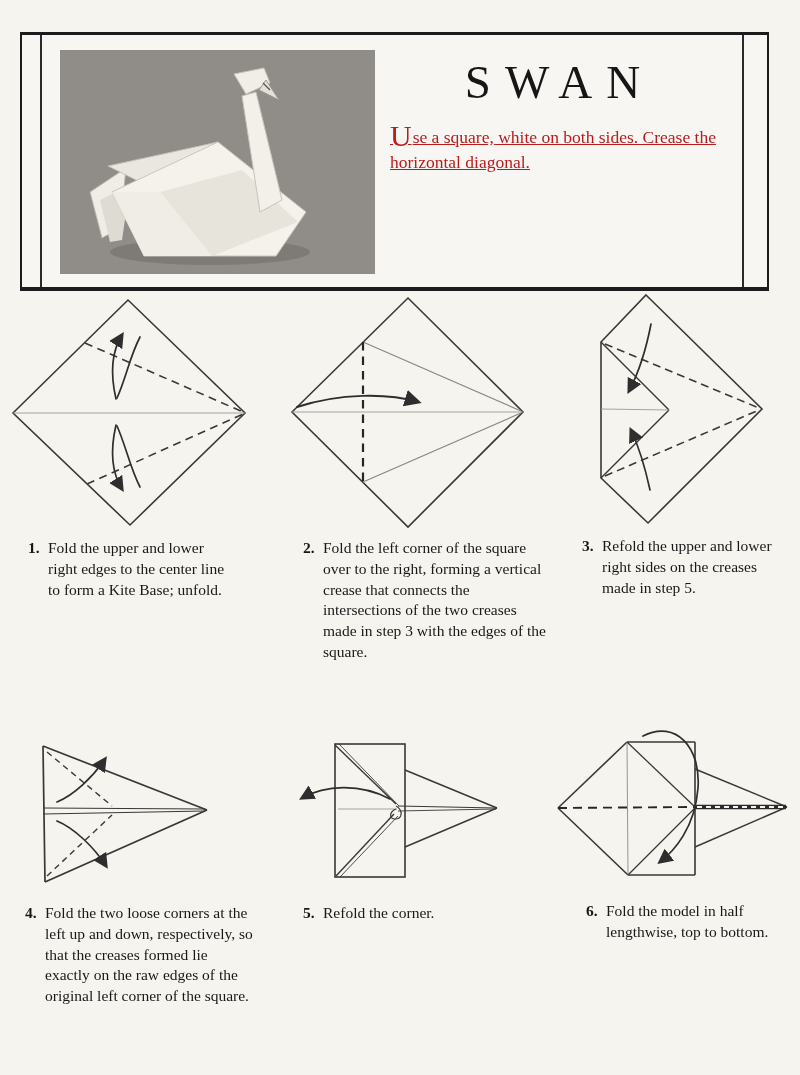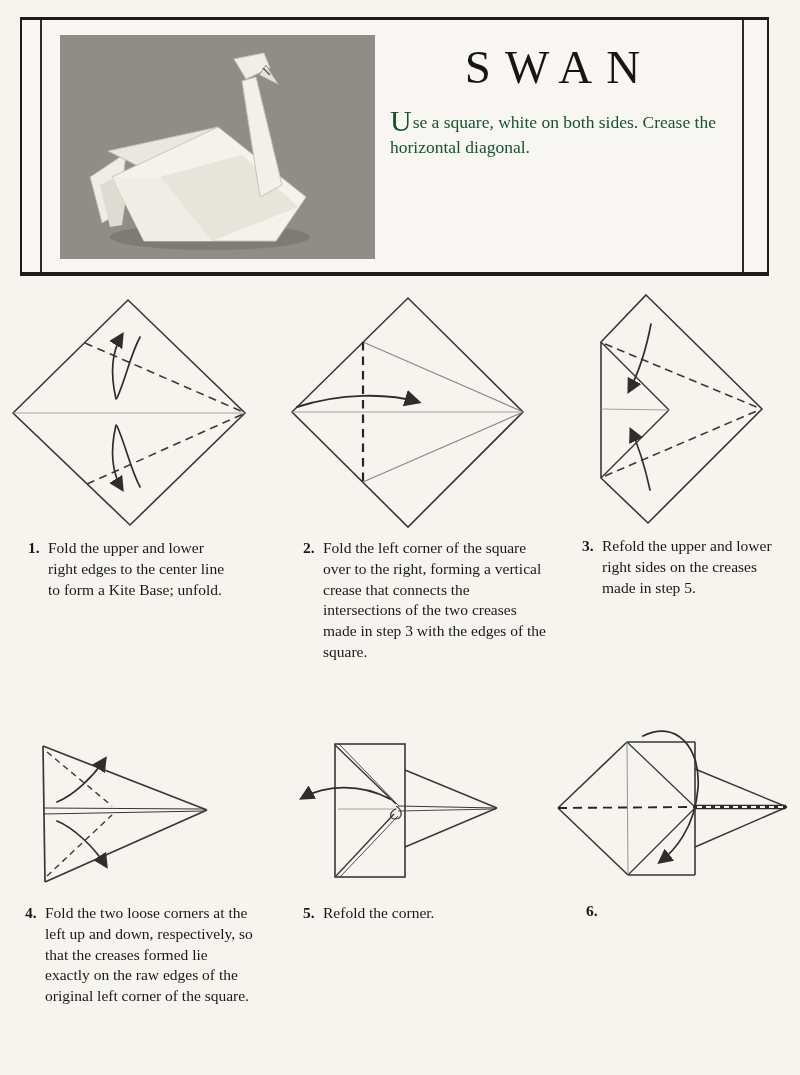--- a/index.html
+++ b/index.html
@@ -4,40 +4,40 @@
 <style>
   html,body{margin:0;padding:0;}
   body{
     width:800px;height:1075px;position:relative;overflow:hidden;
     background:#f5f4ef;
     font-family:"Liberation Serif", serif;
     color:#242424;
   }
   
   .header-box{
-    position:absolute;left:20px;top:17px;width:745px;height:252px;
+    position:absolute;left:20px;top:32px;width:745px;height:252px;
     border:2px solid #1c1c1c;border-top-width:3px;border-bottom-width:4px;
     background:#f7f6f2;
   }
   .rule-v{position:absolute;top:0;bottom:0;width:2px;background:#2a2a2a;}
   .rule-v.left{left:18px;}
   .rule-v.right{right:23px;}
   .photo{
     position:absolute;left:38px;top:15px;width:315px;height:224px;
     background:#908d88;
   }
   .photo svg{display:block;}
   .title{
     position:absolute;left:365px;right:35px;top:20px;
     text-align:center;
     font-size:47px;letter-spacing:0.30em;font-weight:400;color:#161616;
   }
   .intro{
     position:absolute;left:368px;top:90px;width:392px;
-    font-size:17.5px;line-height:1.45;color:#14532d;
+    font-size:17.5px;line-height:1.45;color:#b91c1c;text-decoration:underline;
   }
   .dropcap{font-size:30px;line-height:0;vertical-align:-3px;padding-right:1px;}
   
   .diagram{position:absolute;}
   
   .step{
     position:absolute;display:flex;
     font-size:15.5px;line-height:1.34;color:#181818;
   }
   .step .num{font-weight:bold;flex:0 0 20px;}
@@ -223,13 +223,14 @@
 <div class="step s4">
   <span class="num">4.</span>
   <span class="txt">Fold the two loose corners at the left up and down, respectively, so that the creases formed lie exactly on the raw edges of the original left corner of the square.</span>
 </div>
 <div class="step s5">
   <span class="num">5.</span>
   <span class="txt">Refold the corner.</span>
 </div>
 <div class="step s6">
   <span class="num">6.</span>
+  <span class="txt">Fold the model in half lengthwise, top to bottom.</span>
 </div>
 
 </body></html>

